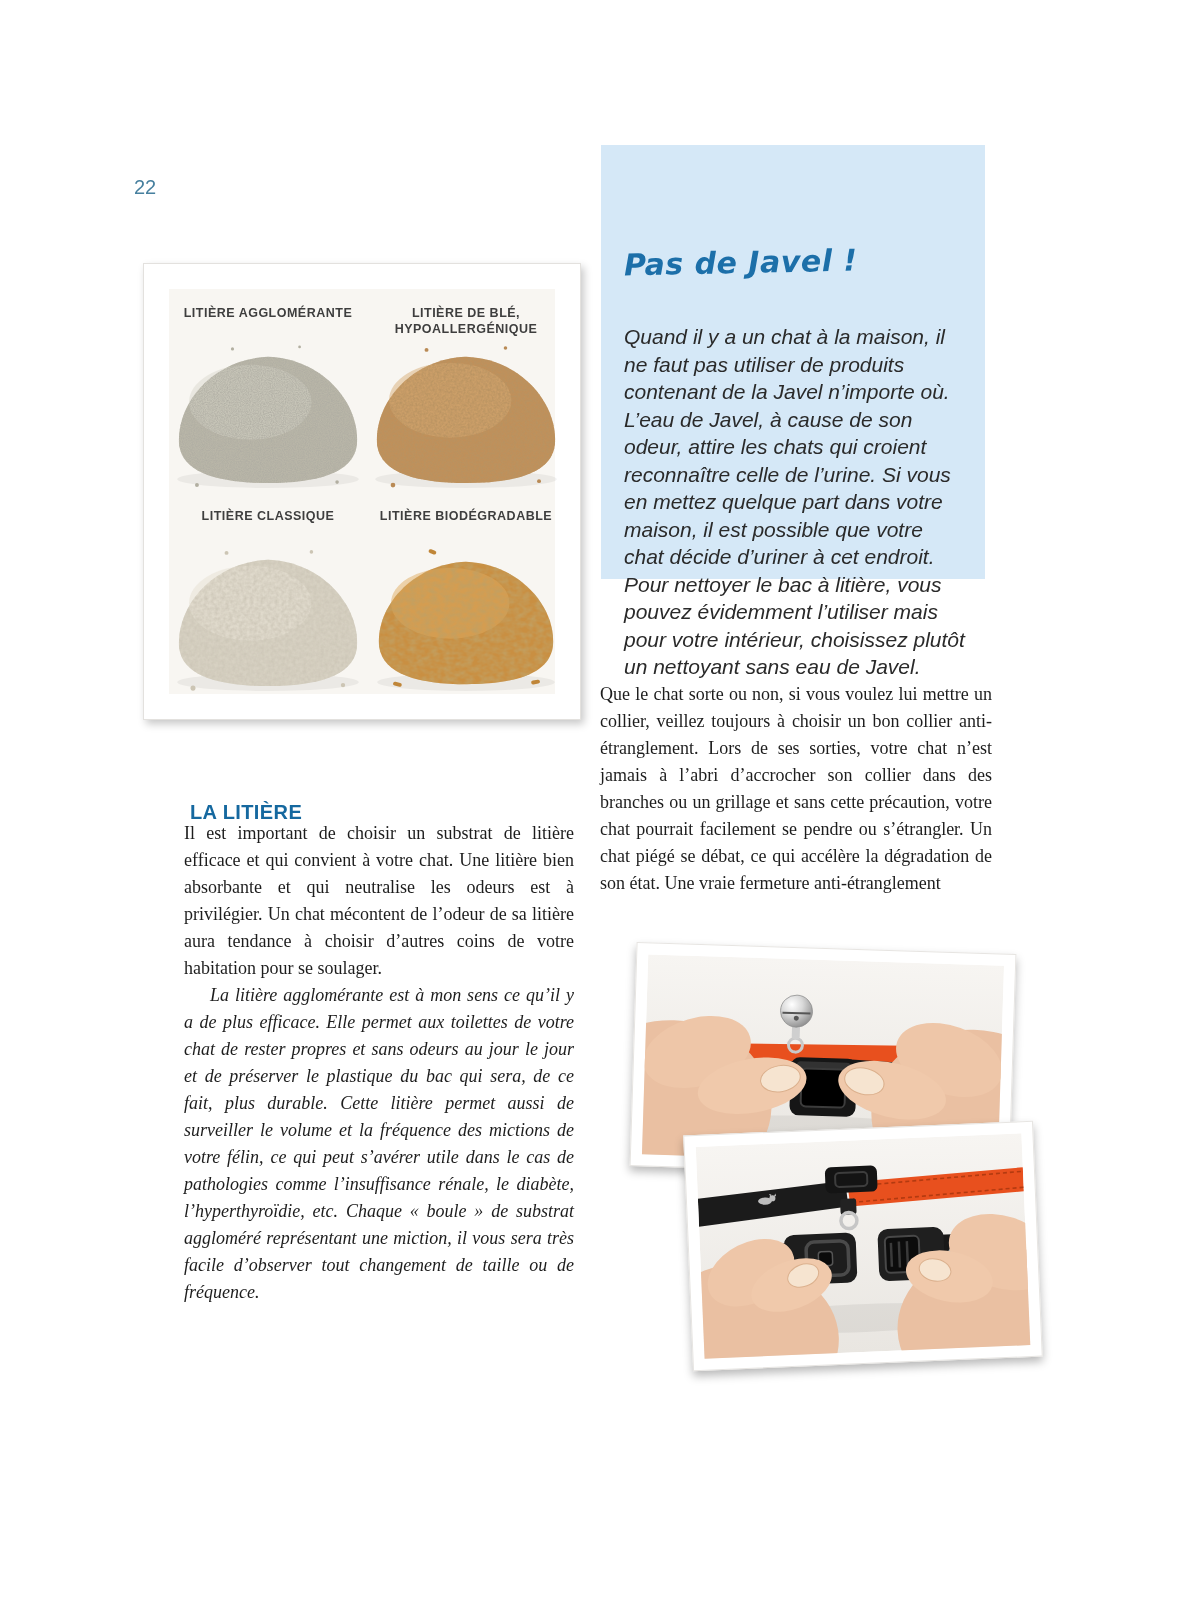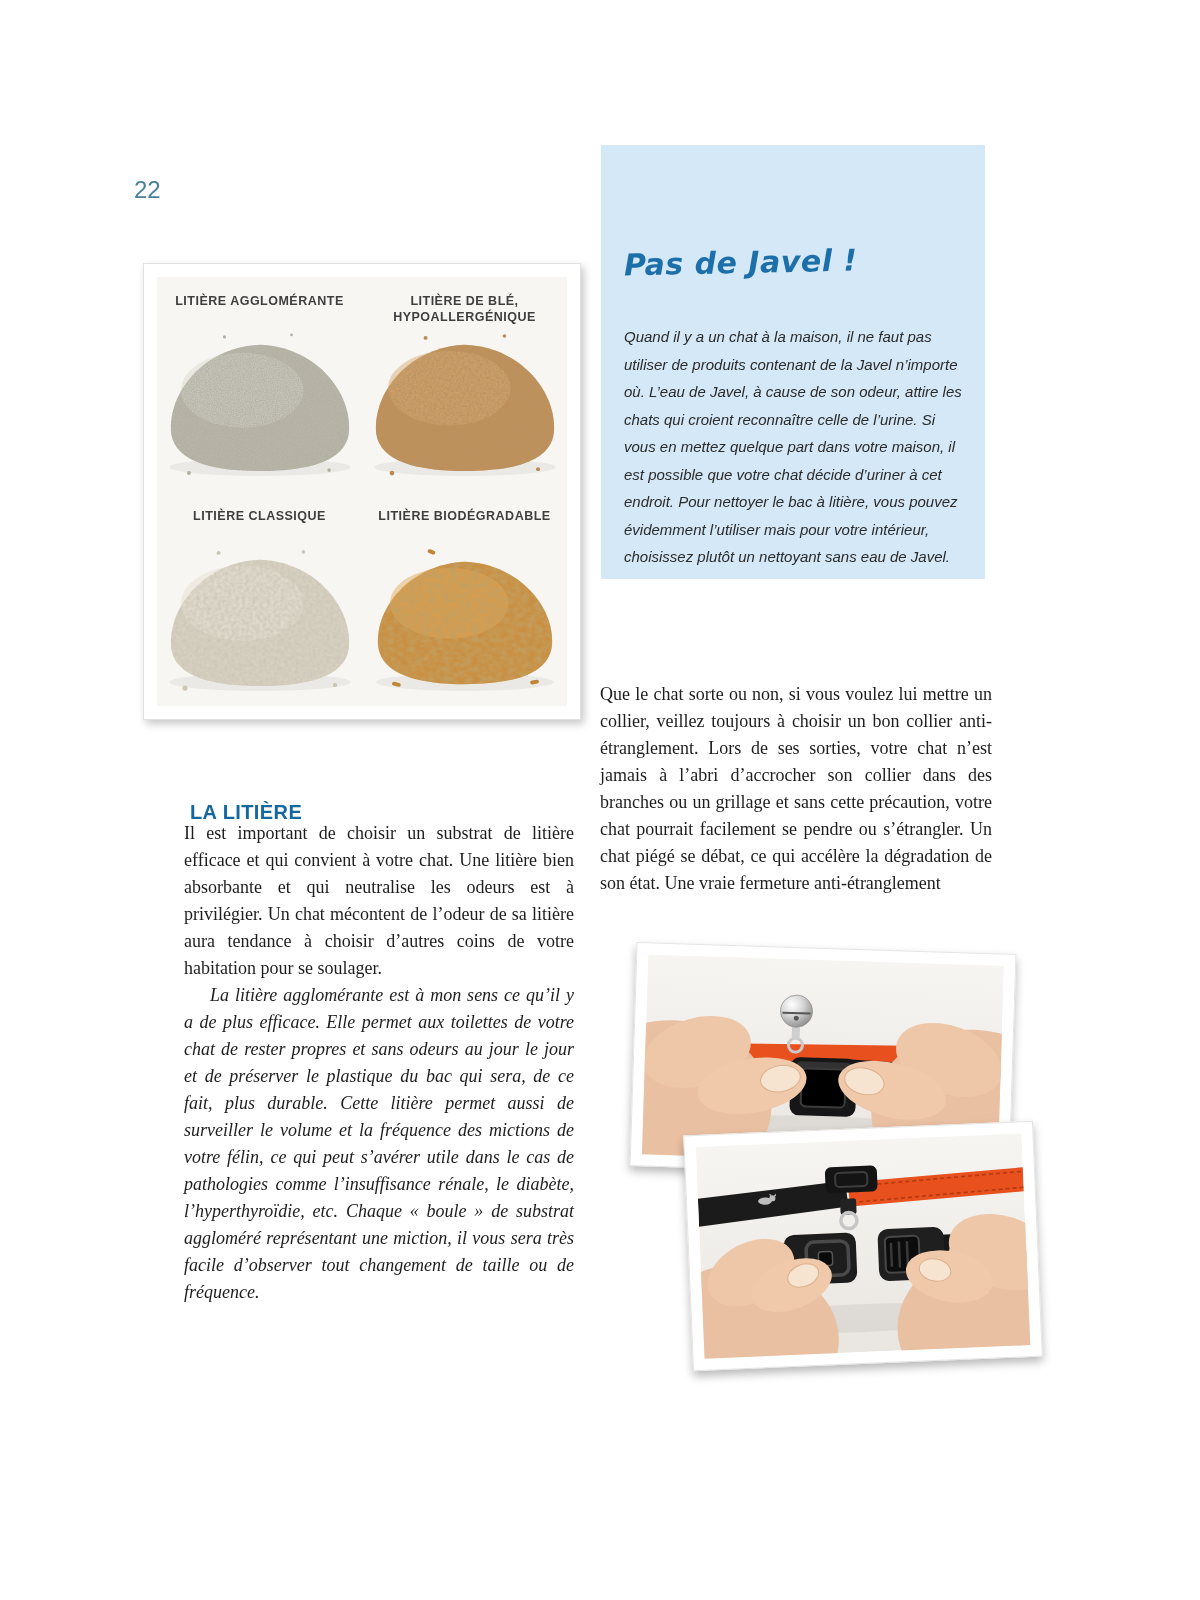--- a/index.html
+++ b/index.html
@@ -1,41 +1,41 @@
 <!DOCTYPE html>
 <html lang="fr"><head>
 <meta charset="utf-8">
 <style>
   html,body{margin:0;padding:0;background:#ffffff;}
   #canvas{position:relative;width:1200px;height:1600px;background:#ffffff;overflow:hidden;
           font-family:"Liberation Serif",serif;}
 
   
   .page-number{position:absolute;left:134px;top:176px;font-family:"Liberation Sans",sans-serif;
-               font-size:24px;color:#47809f;}
+               font-size:20px;color:#47809f;}
 
   
   .litter-figure{position:absolute;left:143px;top:263px;width:438px;height:457px;background:#ffffff;
                  border:1px solid #e3e1de;box-shadow:3px 4px 8px rgba(0,0,0,.22);
-                 padding:13px;box-sizing:border-box;}
+                 padding:25px;box-sizing:border-box;}
   .figure-inner{width:100%;height:100%;background:#f8f6f2;display:grid;
                 grid-template-columns:1fr 1fr;grid-template-rows:1fr 1fr;}
   .cell{display:flex;flex-direction:column;align-items:center;}
   .cell .lbl{font-family:"Liberation Sans",sans-serif;font-weight:bold;font-size:12.5px;
              letter-spacing:.5px;color:#3e3e3e;text-align:center;white-space:pre-line;
              line-height:1.3;margin-top:16px;height:36px;}
   .cell svg{display:block;}
 
   
   .javel-box{position:absolute;left:601px;top:145px;width:384px;height:434px;background:#d5e8f7;}
   .javel-title{position:absolute;left:23px;top:100px;font-family:"DejaVu Sans",sans-serif;
                font-weight:bold;font-style:italic;font-size:30px;color:#1c6fa9;
                transform:rotate(-1.2deg);letter-spacing:.5px;}
   .javel-body{position:absolute;left:23px;right:19px;top:178px;font-family:"Liberation Sans",sans-serif;
-              font-style:italic;font-size:15px;line-height:27.5px;color:#2a2a2a;}
+              font-style:italic;font-size:21px;line-height:27.5px;color:#2a2a2a;}
 
   
   .section-heading{position:absolute;font-family:"Liberation Sans",sans-serif;font-weight:bold;
                    font-size:20px;letter-spacing:.4px;color:#15689f;}
   .litiere-heading{left:190px;top:801px;}
   .collier-heading{left:600px;top:650px;}
 
   
   .bodycol{position:absolute;font-size:18px;line-height:27px;color:#1d1d1d;text-align:justify;}
   .litiere-body{left:184px;top:820px;width:390px;}

